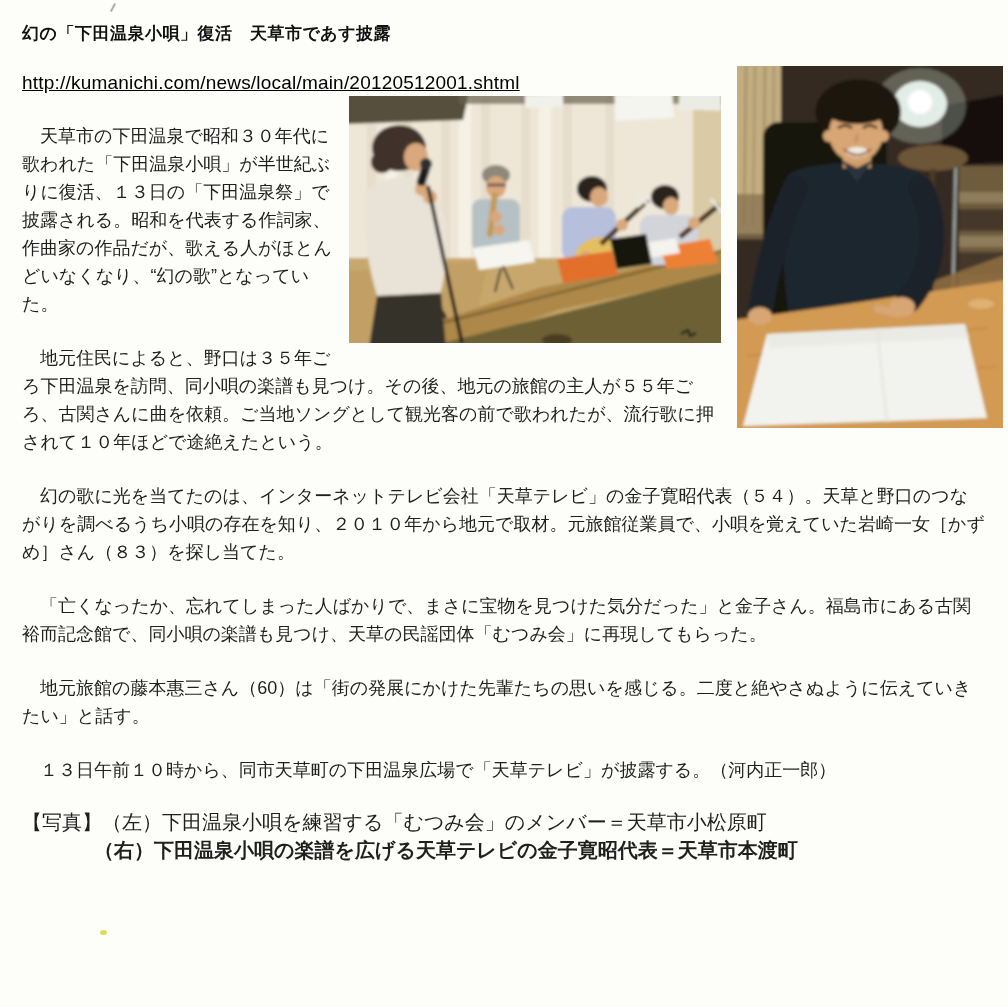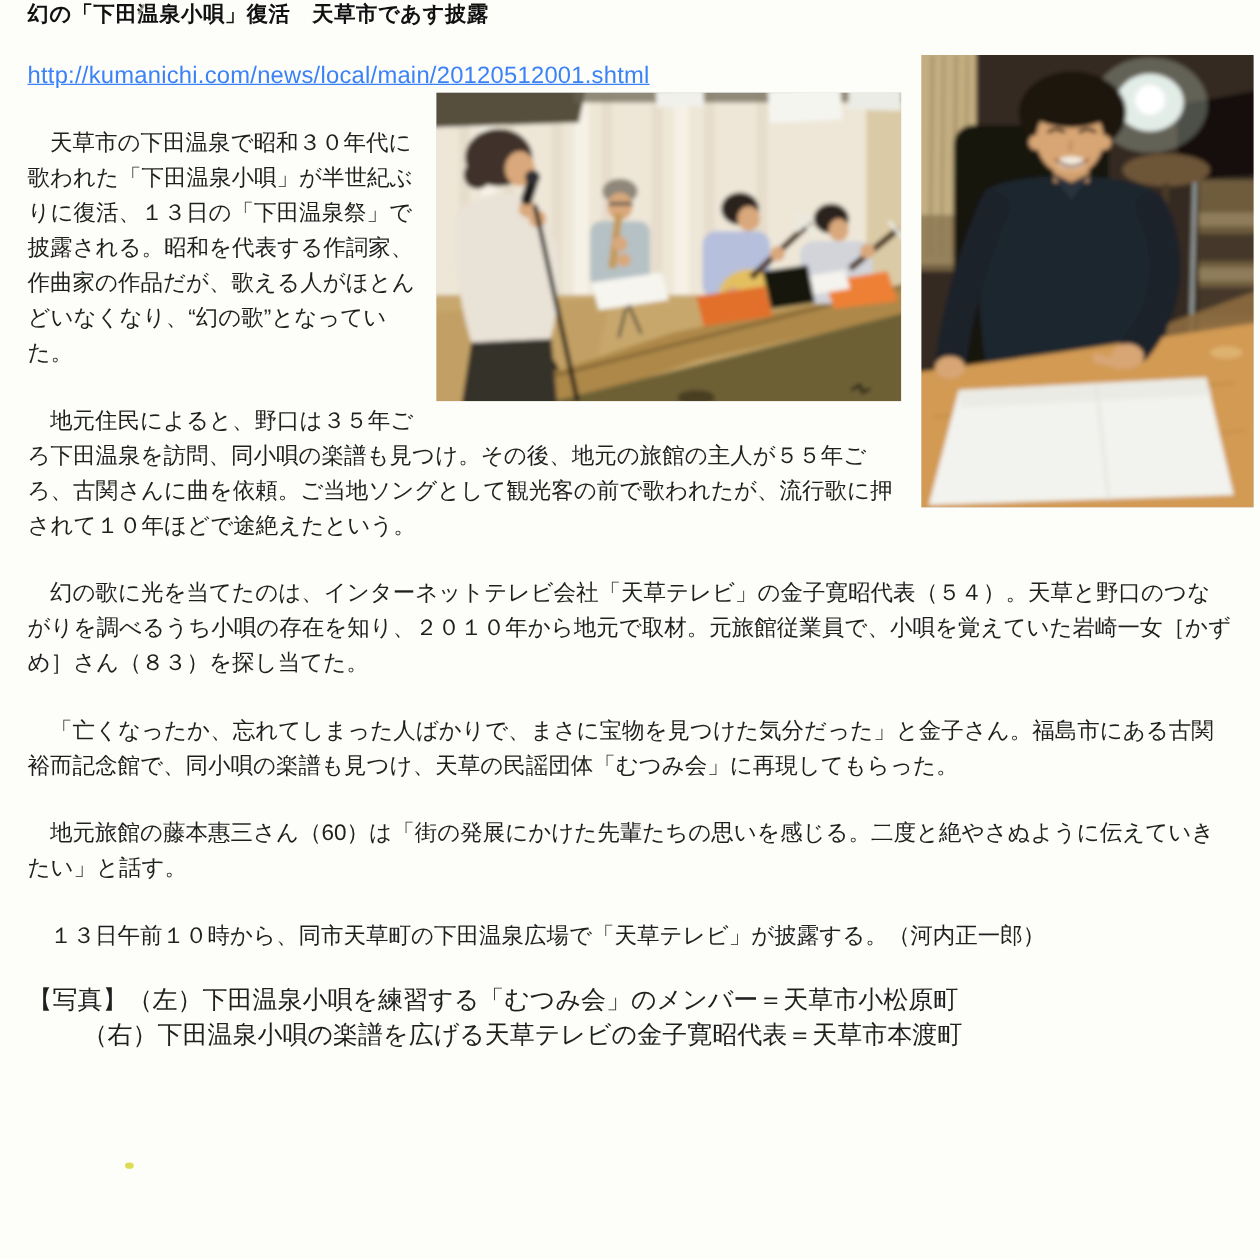--- a/index.html
+++ b/index.html
@@ -1,31 +1,31 @@
 <!DOCTYPE html>
 <html><head>
 <meta charset="utf-8">
 <style>
   html,body{margin:0;padding:0;background:#ffffff;}
   body{width:1008px;height:1007px;}
   .page{
     position:relative;width:1008px;height:1007px;box-sizing:border-box;
-    padding:0 5px 0 22px;background:#fdfdfa;overflow:hidden;
+    padding:22px 5px 0 22px;background:#fdfdfa;overflow:hidden;
     font-family:"Liberation Sans","DejaVu Sans",sans-serif;color:#1f1f1f;
   }
   .article-title{font-size:17px;line-height:24px;margin:0;font-weight:bold;letter-spacing:.5px;color:#111;}
   .url-line{margin:24px 0 0 0;font-size:19px;line-height:26px;}
-  .url-line a{color:#3b82f6;text-decoration:underline;letter-spacing:.2px;}
+  .url-line a{color:#000000;text-decoration:underline;letter-spacing:.2px;}
   .photo{box-sizing:border-box;overflow:hidden;background:#ddd;}
   .photo-right{float:right;width:266px;height:362px;margin:20px 0 20px 16px;}
   .photo-mid{float:right;width:372px;height:247px;margin:0 0 20px 14px;}
   .photo svg{display:block;}
   .body-para{margin:26px 18px 0 0;font-size:18px;line-height:28px;}
   .caption{margin:24px 18px 0 0;font-size:20px;line-height:28px;}
-  .cap-line2{margin-left:44px;}
+  .cap-line2{margin-left:72px;font-weight:bold;}
   .artifact-dot{position:absolute;left:100px;top:930px;width:7px;height:5px;background:#d6d63a;border-radius:50%;opacity:.85;}
   .pen-mark{position:absolute;left:112px;top:3px;width:2px;height:9px;background:#8a8a86;transform:rotate(28deg);opacity:.7;}
 </style>
 </head>
 <body>
 
 <div class="page">
 
   <h1 class="article-title">幻の「下田温泉小唄」復活　天草市であす披露</h1>
   <span class="pen-mark"></span>

